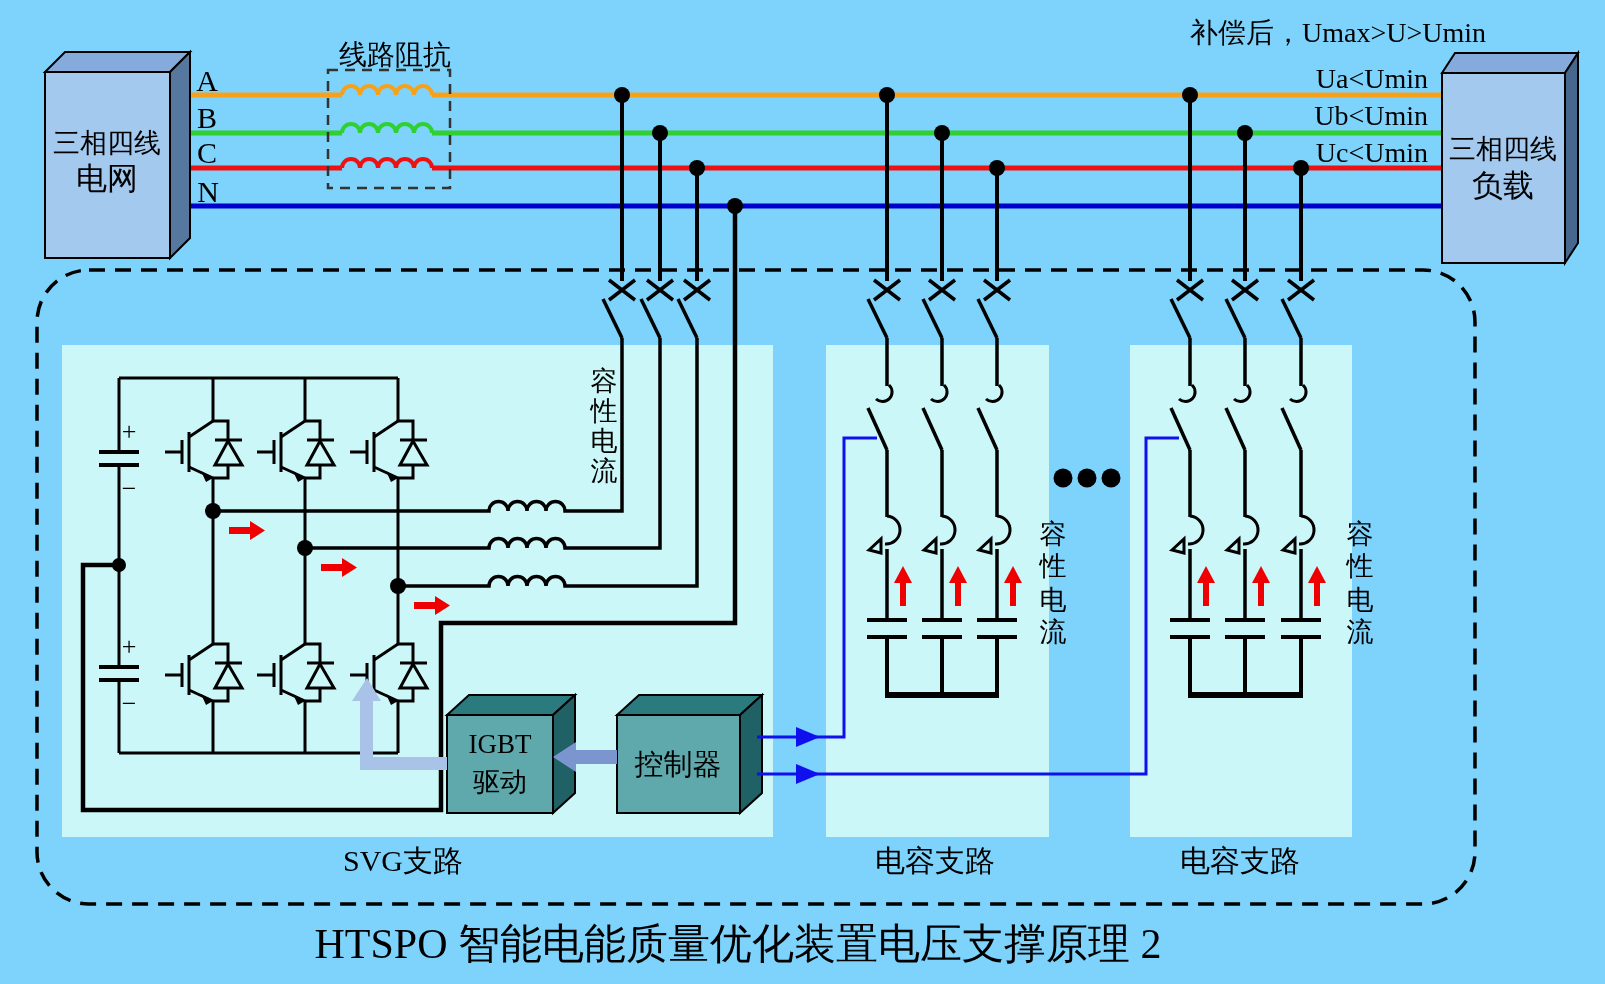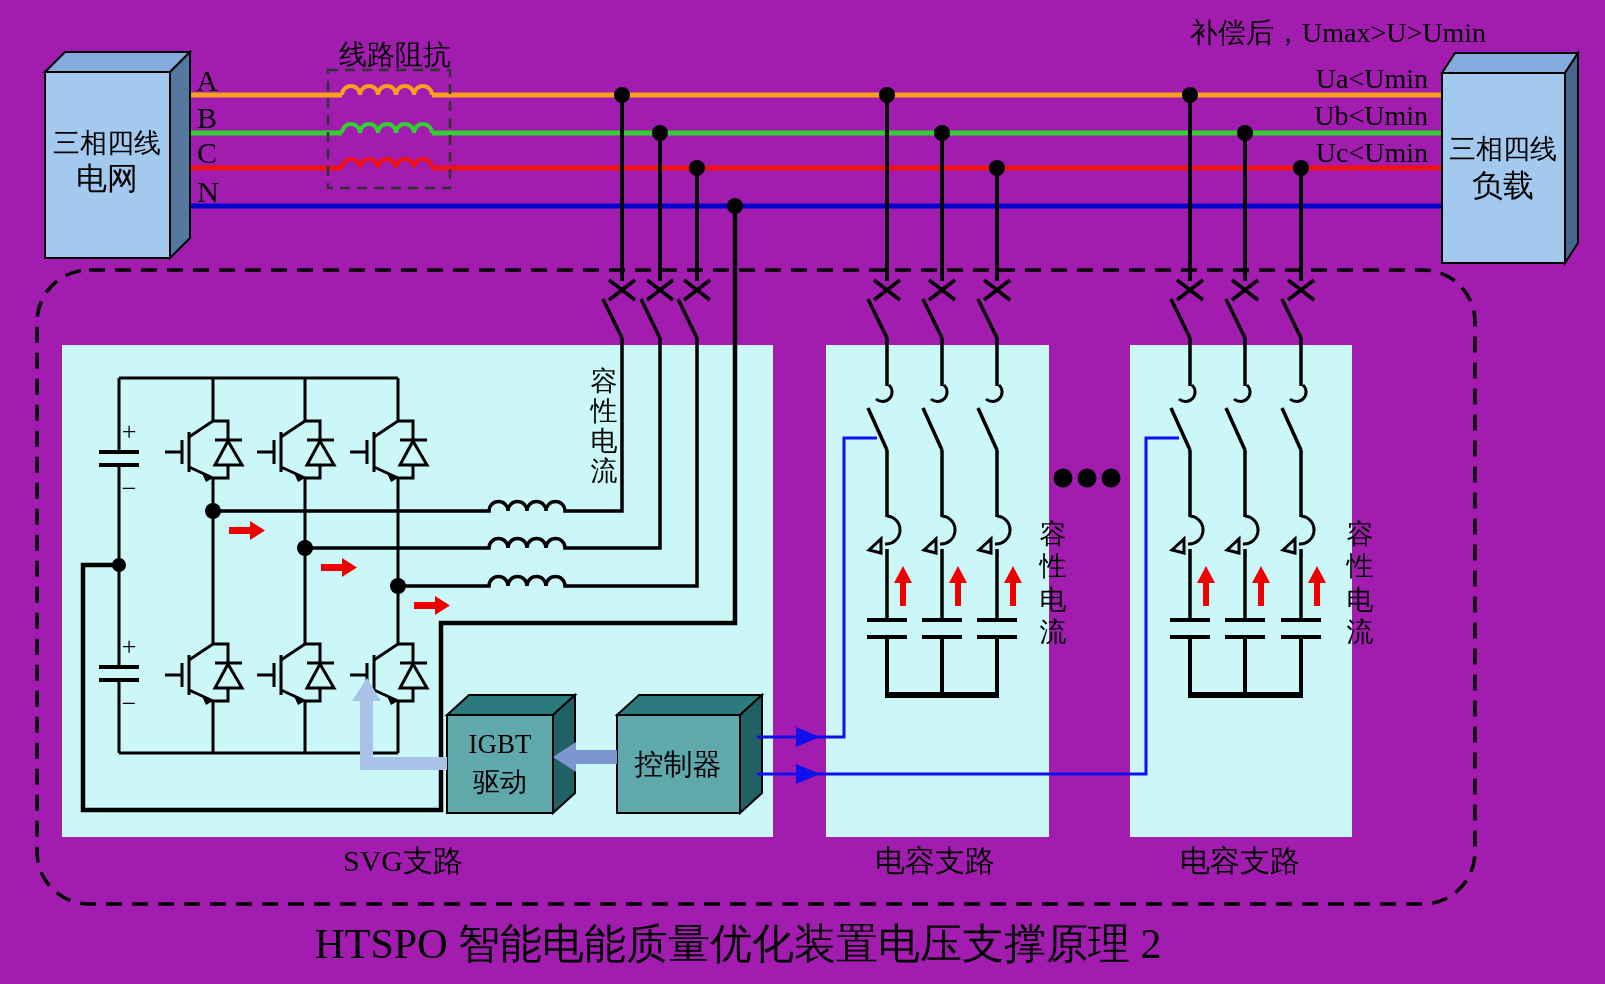--- a/index.html
+++ b/index.html
@@ -1,16 +1,16 @@
 <!DOCTYPE html>
 <html><head>
 <meta charset="utf-8">
 <style>
   html,body{margin:0;padding:0;background:#ffffff;}
-  .stage{position:relative;width:1605px;height:984px;background:#a21caf;overflow:hidden;}
+  .stage{position:relative;width:1605px;height:984px;background:#7dd3fc;overflow:hidden;}
   svg{display:block;}
   text{font-family:"Liberation Serif","DejaVu Serif",serif;fill:#000;}
 </style>
 </head>
 <body>
 
 <div class="stage">
 <svg id="diagram" width="1605" height="984" viewBox="0 0 1605 984">
 
   <rect x="62" y="345" width="711" height="492" fill="#CCF7F8"></rect>

